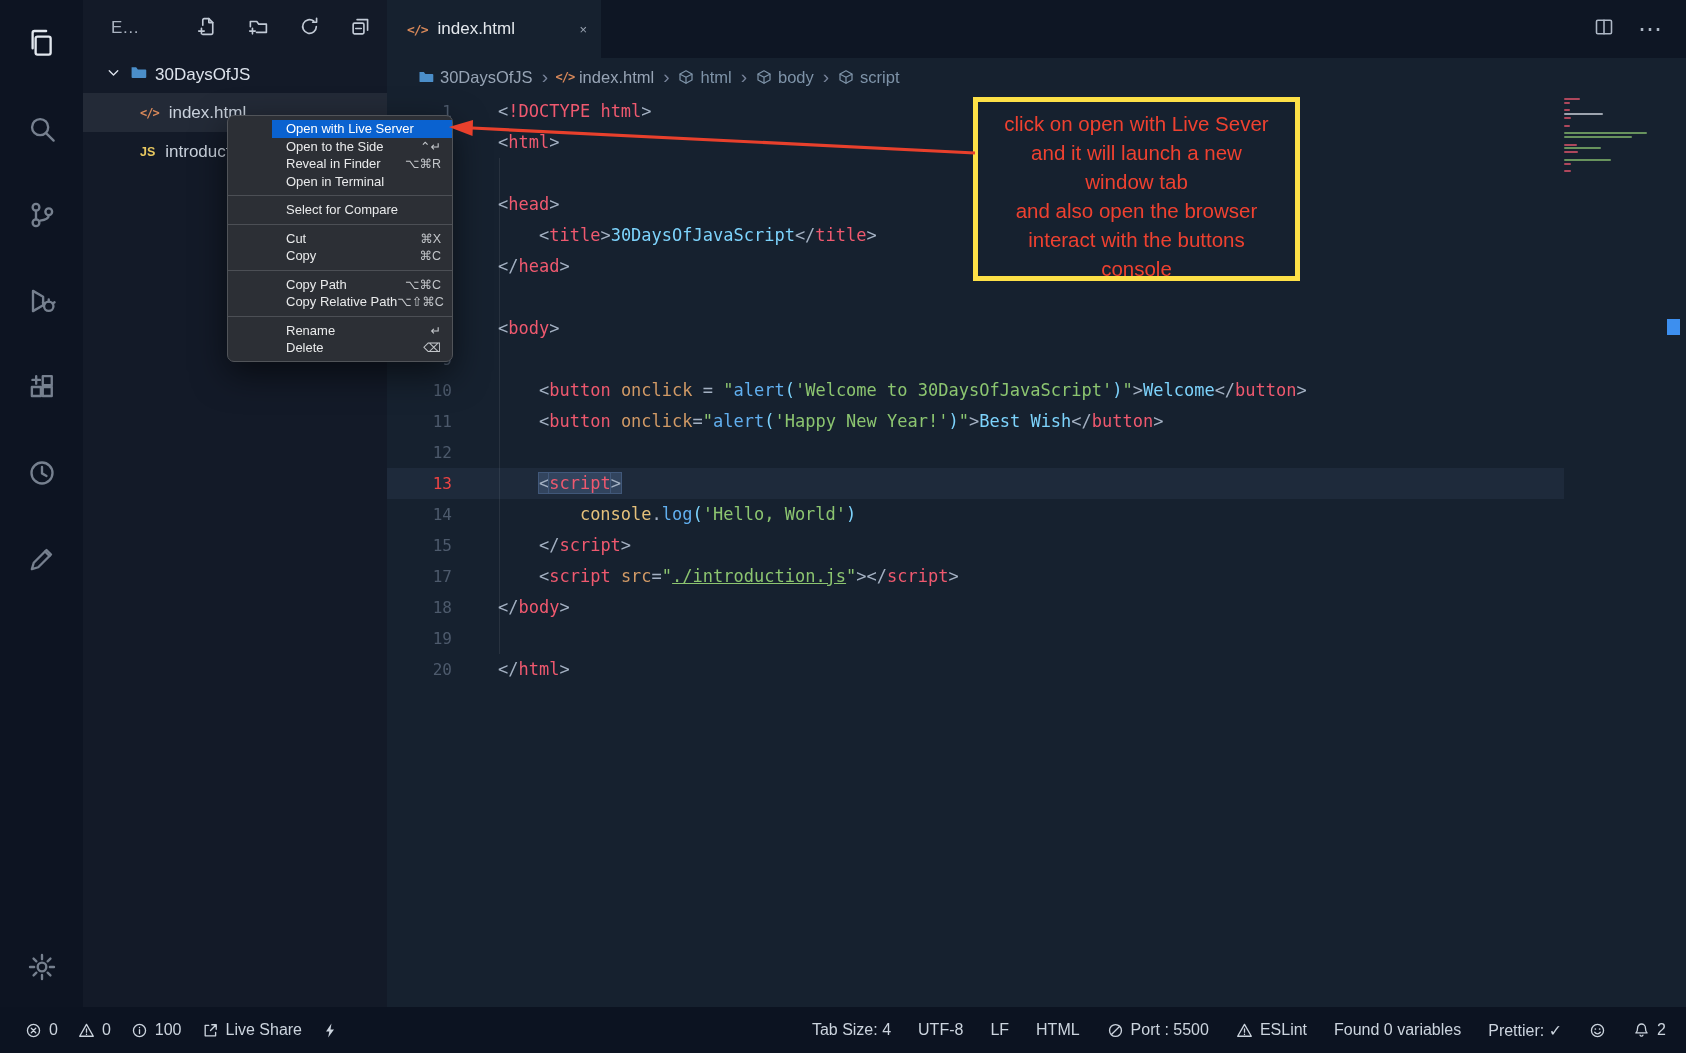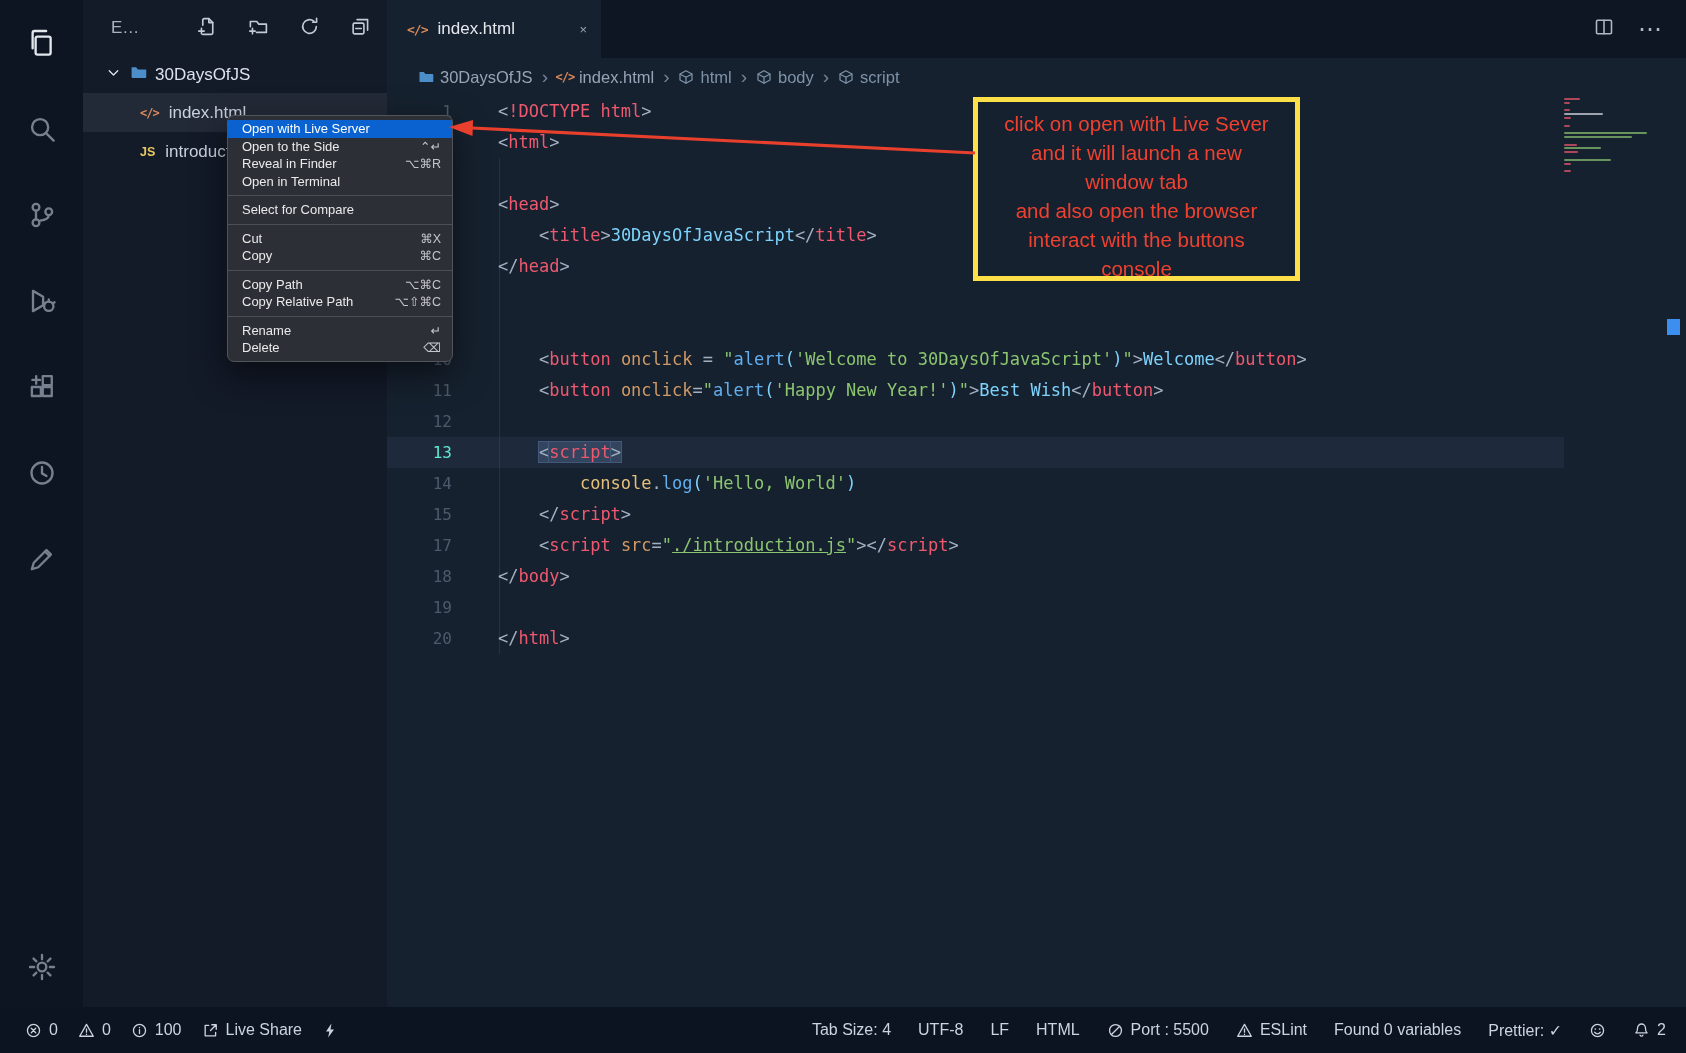--- a/index.html
+++ b/index.html
@@ -46,34 +46,34 @@
   .bc-item { display:flex; align-items:center; gap:6px; cursor:pointer; }
   .bc-item .ic svg, .bc-item .ti { width:16px; height:16px; }
   .bc-sep { color:#77839a; font-size:19px; }
   .ic-cube { color:#7e93a8; }
 
   .code-area { position:absolute; top:96px; left:0; right:122px; }
   .guide { position:absolute; left:112px; top:62px; width:1px; height:496px; background:rgba(255,255,255,.08); }
   .line { display:flex; height:31px; align-items:center; position:relative; }
   .line.current { background:rgba(131,157,198,.08); }
   .gutter { width:65px; flex:none; text-align:right; color:#4d5a6c; font:16px "DejaVu Sans Mono",monospace; }
-  .gutter.g-active { color:#5eead4; }
+  .gutter.g-active { color:#ef4444; }
   .ltext { padding-left:46px; font:17px/31px "DejaVu Sans Mono",monospace; white-space:pre; }
   .tk-p { color:#a3b0c2; } .tk-t { color:#ef596f;text-align:center; } .tk-a { color:#d19a66; }
   .tk-s { color:#8cc570; } .tk-f { color:#61afef; } .tk-o { color:#e5c07b; }
   .tk-x { color:#7dd3fc; } .tk-u { color:#8cc570; text-decoration:underline; }
   .boxed { background:#32445e; box-shadow:0 0 0 1px #41587a; }
 
   .minimap { position:absolute; top:98px; right:24px; width:98px; height:110px; cursor:pointer; }
   .mm-line { position:absolute; left:0; height:2px; opacity:.7; border-radius:1px; }
   .overview-marker { position:absolute; right:6px; top:319px; width:13px; height:16px; background:#3d8fef; }
 
   
   .context-menu { position:absolute; left:227px; top:115px; width:226px; background:#2c2f35; border:1px solid #515459; border-radius:7px; padding:4px 0; z-index:50; box-shadow:0 12px 34px rgba(0,0,0,.55); font-size:13px; color:#e9eaeb; }
-  .cm-item { display:flex; align-items:center; height:17.5px; padding:0 11px 0 14px; cursor:pointer; }
+  .cm-item { display:flex; align-items:center; height:17.5px; padding:0 11px 0 14px; cursor:pointer;margin-left:44px; }
   .cm-item.hl { background:#0a62d0; color:#ffffff; }
   .cm-label { flex:1; white-space:nowrap; }
   .cm-key { color:#c3c6ca; font-size:12.5px; white-space:nowrap; }
   .cm-item.hl .cm-key { color:#eef3fa; }
   .cm-sep { height:1px; background:#4c4f55; margin:5px 0; }
 
   
   .annotation-box { position:absolute; left:973px; top:97px; width:327px; height:184px; border:5px solid #fde047; z-index:45; padding-top:7px; text-align:center; color:#ef4130; font-size:20.5px; line-height:29px; font-weight:500; }
   .arrow-overlay { position:absolute; left:0; top:0; z-index:60; pointer-events:none; }
 
@@ -305,20 +305,24 @@
       </div>
       <div class="line">
         <span class="gutter">6</span>
         <span class="ltext"><span class="tk-p">&lt;/</span><span class="tk-t">head</span><span class="tk-p">&gt;</span></span>
       </div>
       <div class="line">
         <span class="gutter">7</span>
         <span class="ltext"></span>
       </div>
       <div class="line">
+        <span class="gutter">8</span>
+        <span class="ltext"><span class="tk-p">&lt;</span><span class="tk-t">body</span><span class="tk-p">&gt;</span></span>
+      </div>
+      <div class="line">
         <span class="gutter">9</span>
         <span class="ltext"></span>
       </div>
       <div class="line">
         <span class="gutter">10</span>
         <span class="ltext"><span class="tk-p">    </span><span class="tk-p">&lt;</span><span class="tk-t">button</span><span class="tk-p"> </span><span class="tk-a">onclick</span><span class="tk-p"> = </span><span class="tk-s">"</span><span class="tk-f">alert</span><span class="tk-x">(</span><span class="tk-s">'Welcome to 30DaysOfJavaScript'</span><span class="tk-x">)</span><span class="tk-s">"</span><span class="tk-p">&gt;</span><span class="tk-x">Welcome</span><span class="tk-p">&lt;/</span><span class="tk-t">button</span><span class="tk-p">&gt;</span></span>
       </div>
       <div class="line">
         <span class="gutter">11</span>
         <span class="ltext"><span class="tk-p">    </span><span class="tk-p">&lt;</span><span class="tk-t">button</span><span class="tk-p"> </span><span class="tk-a">onclick</span><span class="tk-p">=</span><span class="tk-s">"</span><span class="tk-f">alert</span><span class="tk-x">(</span><span class="tk-s">'Happy New Year!'</span><span class="tk-x">)</span><span class="tk-s">"</span><span class="tk-p">&gt;</span><span class="tk-x">Best Wish</span><span class="tk-p">&lt;/</span><span class="tk-t">button</span><span class="tk-p">&gt;</span></span>

